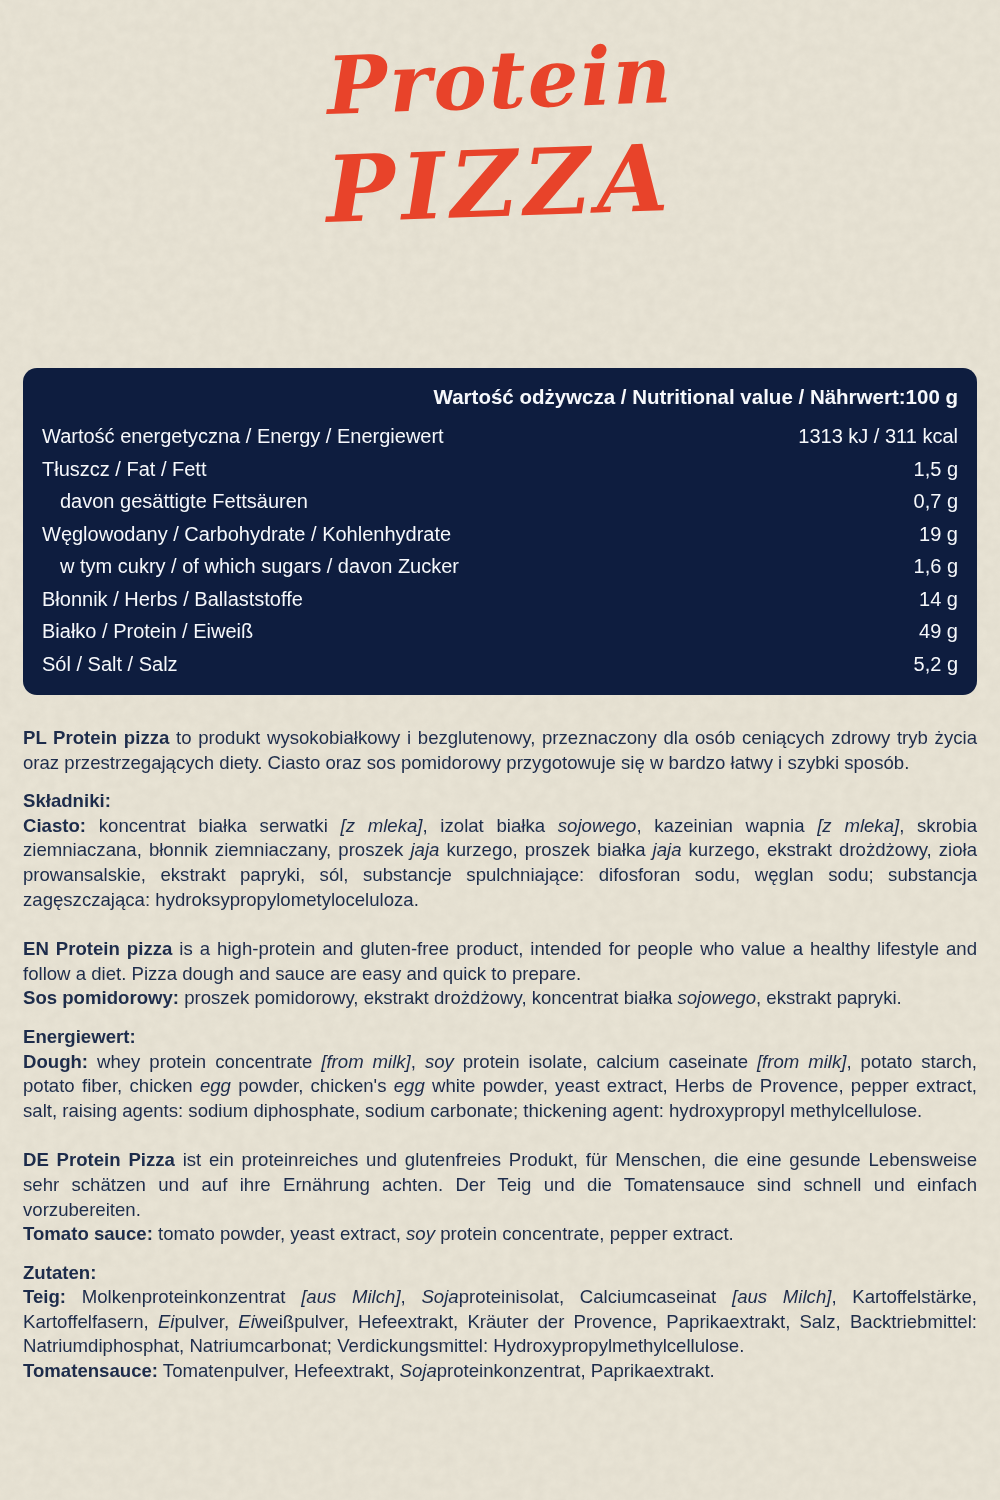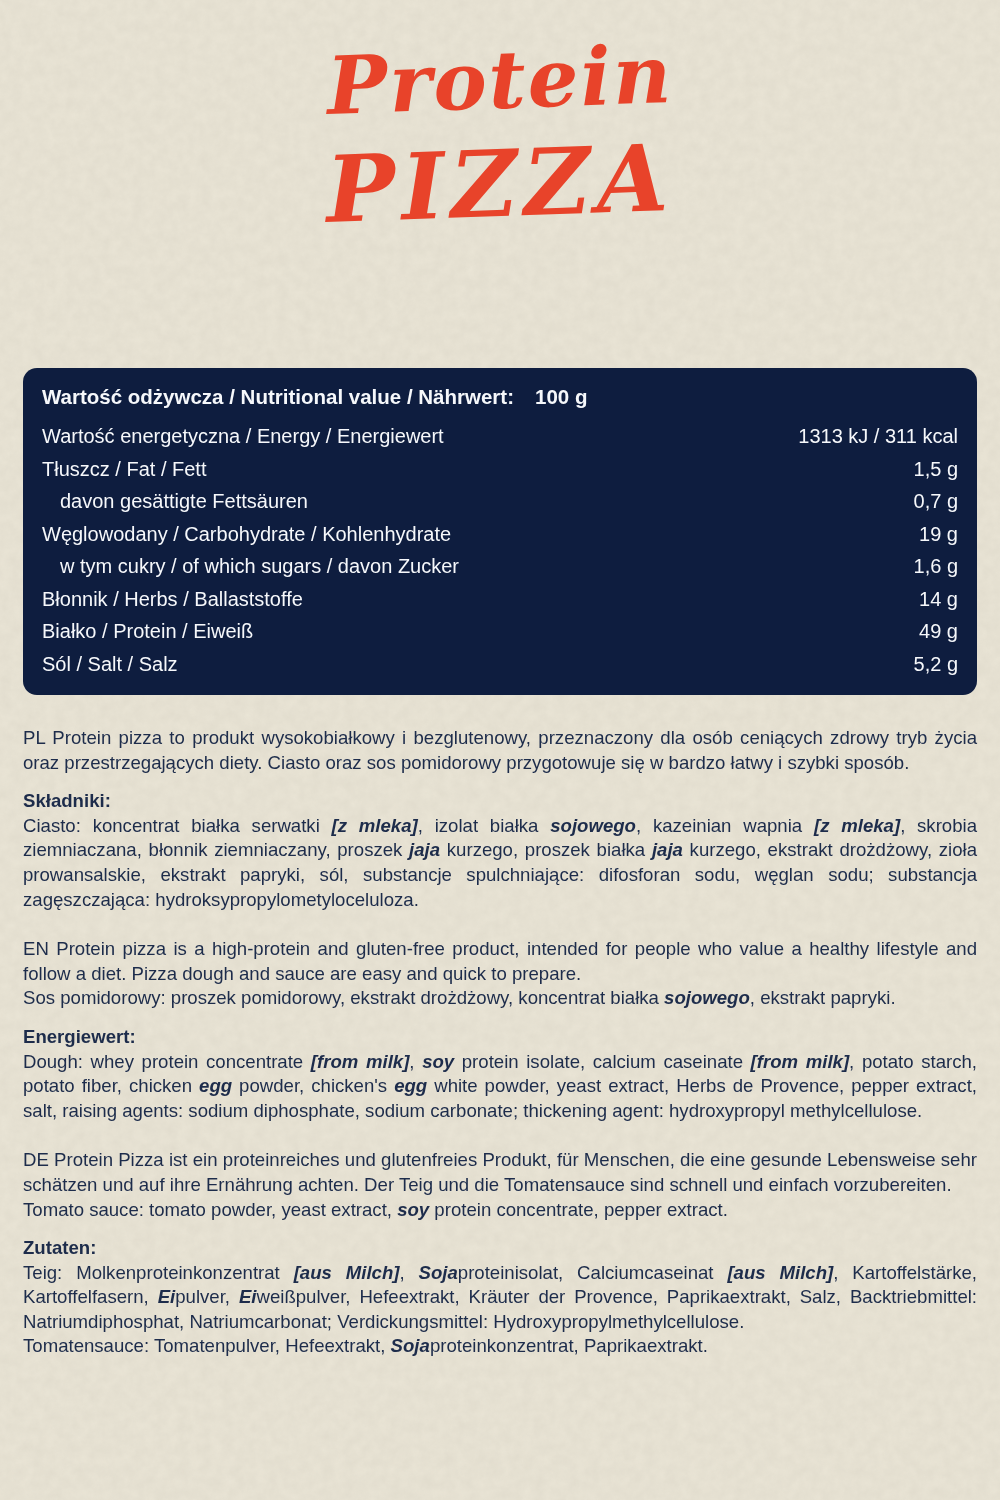--- a/index.html
+++ b/index.html
@@ -30,45 +30,44 @@
 
   
   .nutri-panel {
     margin: 130px 23px 0;
     background: var(--panel, #0e1d3f);
     color: #f6f8fb;
     border-radius: 14px;
     padding: 15px 19px 18px;
   }
   .nheader {
-    display: flex; justify-content: flex-start; align-items: baseline;
+    display: flex; justify-content: flex-end; align-items: baseline;
     font-weight: bold; font-size: 20.5px; line-height: 27px;
     margin-bottom: 13px;
-    gap: 21px;
   }
   .nrows {}
   .nrow {
     display: flex; justify-content: flex-start; align-items: flex-start;
     font-size: 20px; line-height: 26.5px; margin-bottom: 6px;
   }
   .nrow:last-child { margin-bottom: 0; }
   .nlabel { flex: 1 1 auto; }
   .nlabel.indent { padding-left: 18px; }
   .nvalue { flex: 0 0 auto; white-space: nowrap; padding-left: 20px; }
 
   
   .content {
     margin: 31px 23px 0;
     font-size: 18.6px; line-height: 24.6px;
   }
   .para { margin: 0; text-align: justify; }
   .h3 { font-weight: bold; margin-top: 14px; }
   .gap-lg { margin-top: 25px; }
-  .seg-b { font-weight: normal; }
-  .seg-bi { font-weight: bold; font-style: italic; }
+  .seg-b { font-weight: bold; }
+  .seg-bi { font-weight: normal; font-style: italic; }
 </style>
 </head>
 <body>
 
 <svg class="texture" width="1000" height="1500" xmlns="http://www.w3.org/2000/svg">
   <filter id="paperNoise">
     <feTurbulence type="fractalNoise" baseFrequency="0.09" numOctaves="4" seed="7"></feTurbulence>
     <feColorMatrix type="matrix" values="0 0 0 0 0.46  0 0 0 0 0.43  0 0 0 0 0.36  0 0 0 0.35 0"></feColorMatrix>
   </filter>
   <rect width="1000" height="1500" filter="url(#paperNoise)"></rect>

